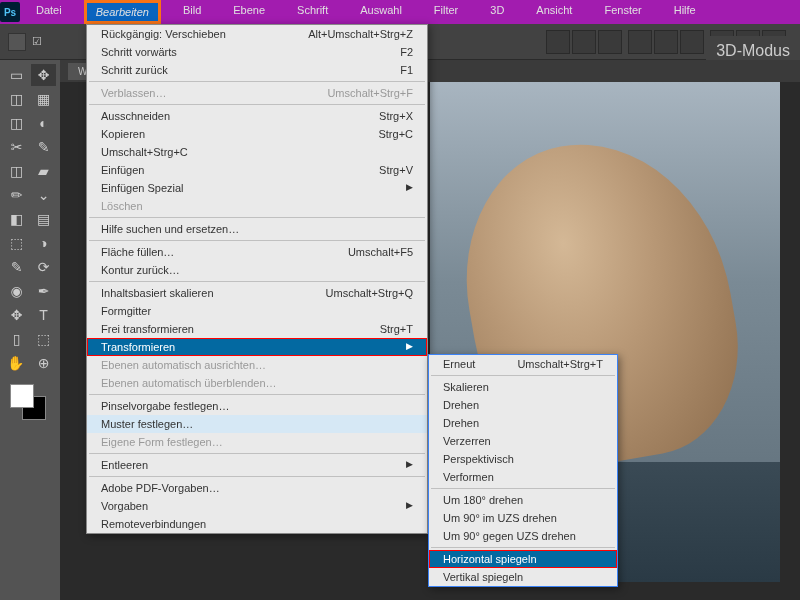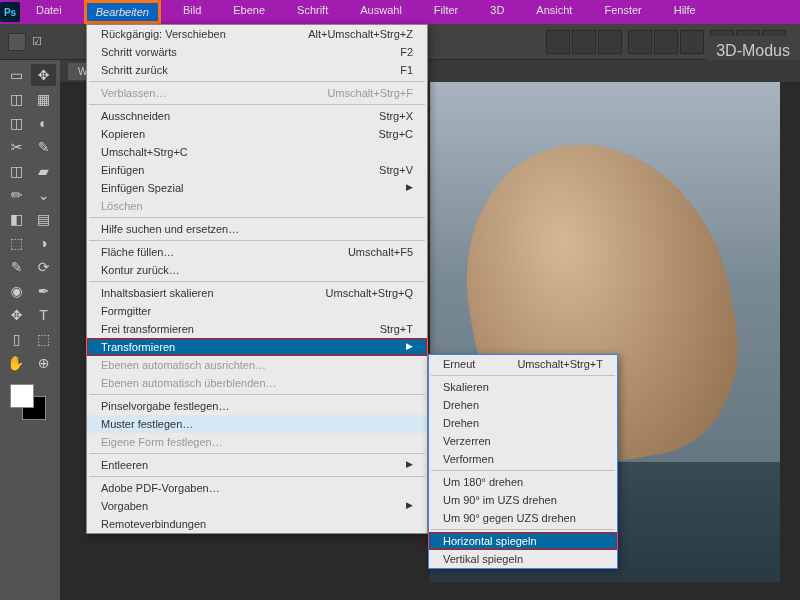--- a/index.html
+++ b/index.html
@@ -243,20 +243,23 @@
     <div class="dd-item">
       <span>Drehen</span>
     </div>
     <div class="dd-item">
       <span>Drehen</span>
     </div>
     <div class="dd-item">
       <span>Verzerren</span>
     </div>
     <div class="dd-item">
+      <span>Perspektivisch</span>
+    </div>
+    <div class="dd-item">
       <span>Verformen</span>
     </div>
     <div class="dd-sep"></div>
     <div class="dd-item">
       <span>Um 180° drehen</span>
     </div>
     <div class="dd-item">
       <span>Um 90° im UZS drehen</span>
     </div>
     <div class="dd-item">

